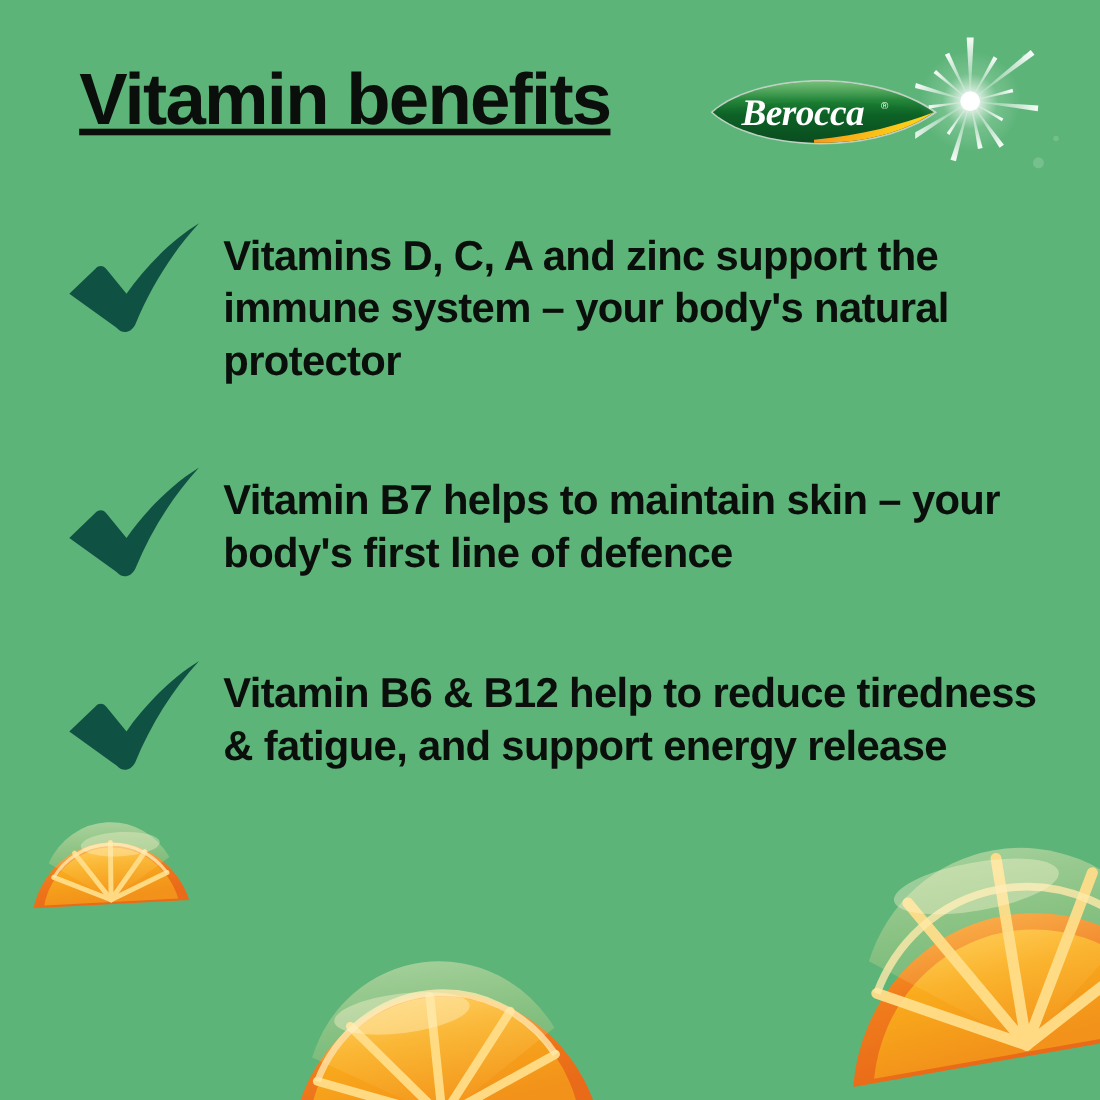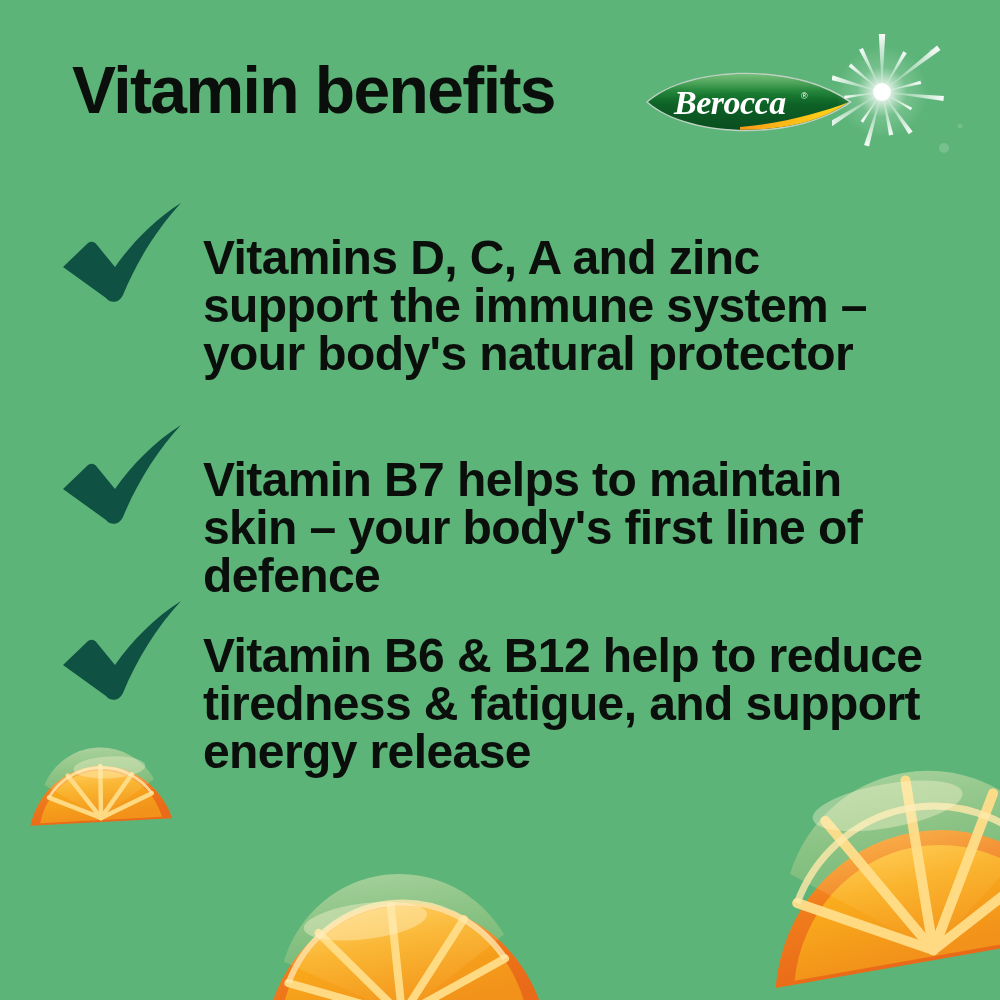--- a/index.html
+++ b/index.html
@@ -33,20 +33,21 @@
   #page-title {
     position: absolute;
     left: 72px;
     top: 57px;
     font-size: 66px;
     font-weight: bold;
     letter-spacing: -1.6px;
     color: #0b0f0c;
     line-height: 1;
     white-space: nowrap;
+    text-decoration: underline;
   }
 
   
   #brand-logo {
     position: absolute;
     left: 644px;
     top: 63px;
     width: 210px;
     height: 78px;
   }
@@ -86,26 +87,25 @@
     width: 128px;
     height: 108px;
   }
   .check-icon svg { display: block; }
 
   .benefit-text {
     position: absolute;
     left: 203px;
     top: 14px;
     width: 740px;
-    font-size: 48px;
+    font-size: 38px;
     font-weight: bold;
     letter-spacing: -0.6px;
     line-height: 48px;
     color: #0b0f0c;
-    margin-top: 25px;
   }
 
   
   .orange-slice {
     position: absolute;
     pointer-events: none;
   }
   .orange-slice svg { display: block; }
 
   #orange-slice-left {

